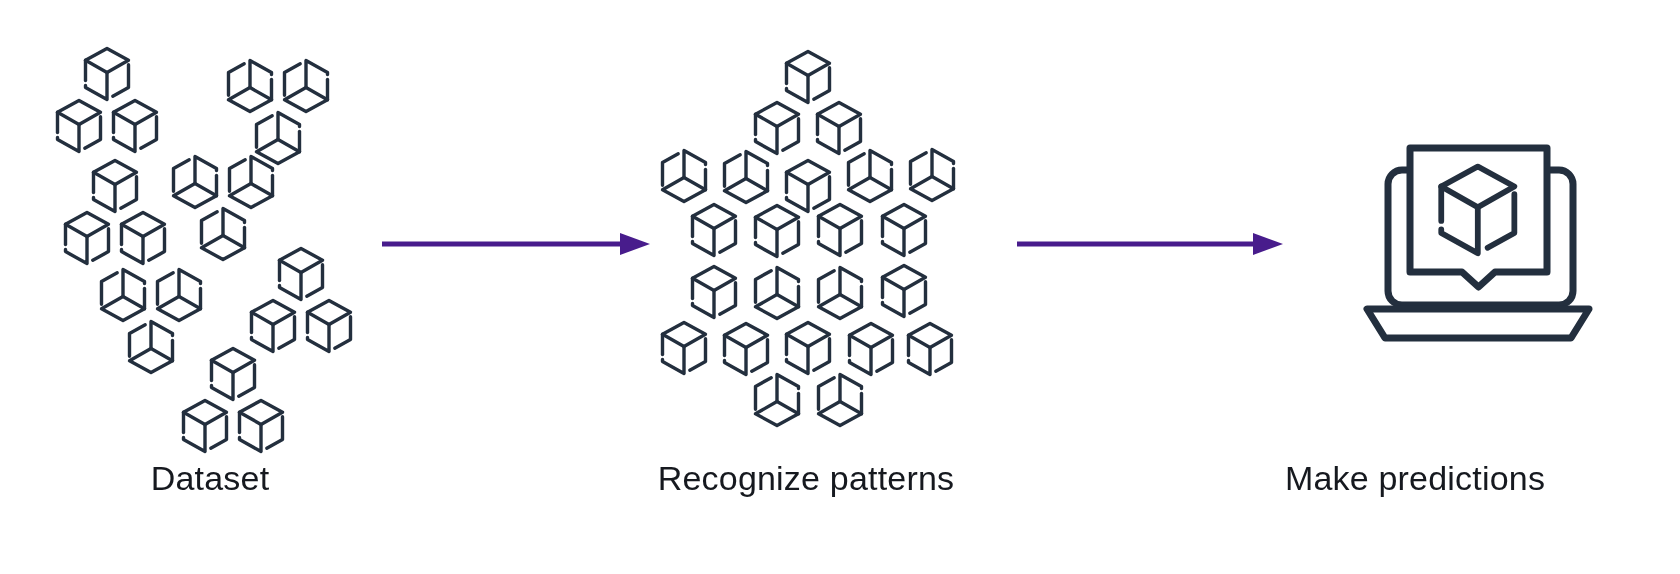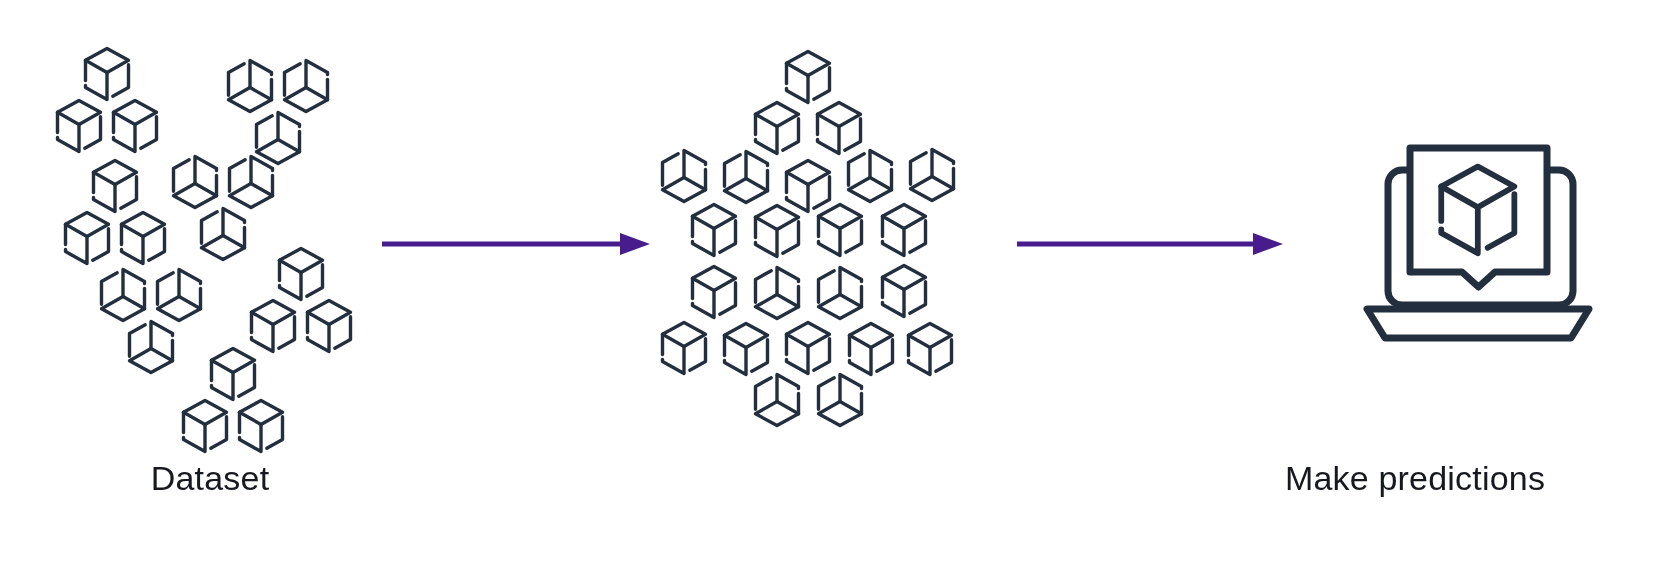--- a/index.html
+++ b/index.html
@@ -119,15 +119,16 @@
         </g>
         <g>
           <line x1="1017" y1="244" x2="1256" y2="244" stroke="var(--arrow)" stroke-width="5"></line>
           <polygon points="1283,244 1253,233 1253,255" fill="var(--arrow)"></polygon>
         </g>
       </g>
   </svg>
 
   <div class="stage-label label-dataset">Dataset</div>
 
+  <div class="stage-label label-patterns">Recognize patterns</div>
 
   <div class="stage-label label-predictions">Make predictions</div>
 </div>
 
 </body></html>

